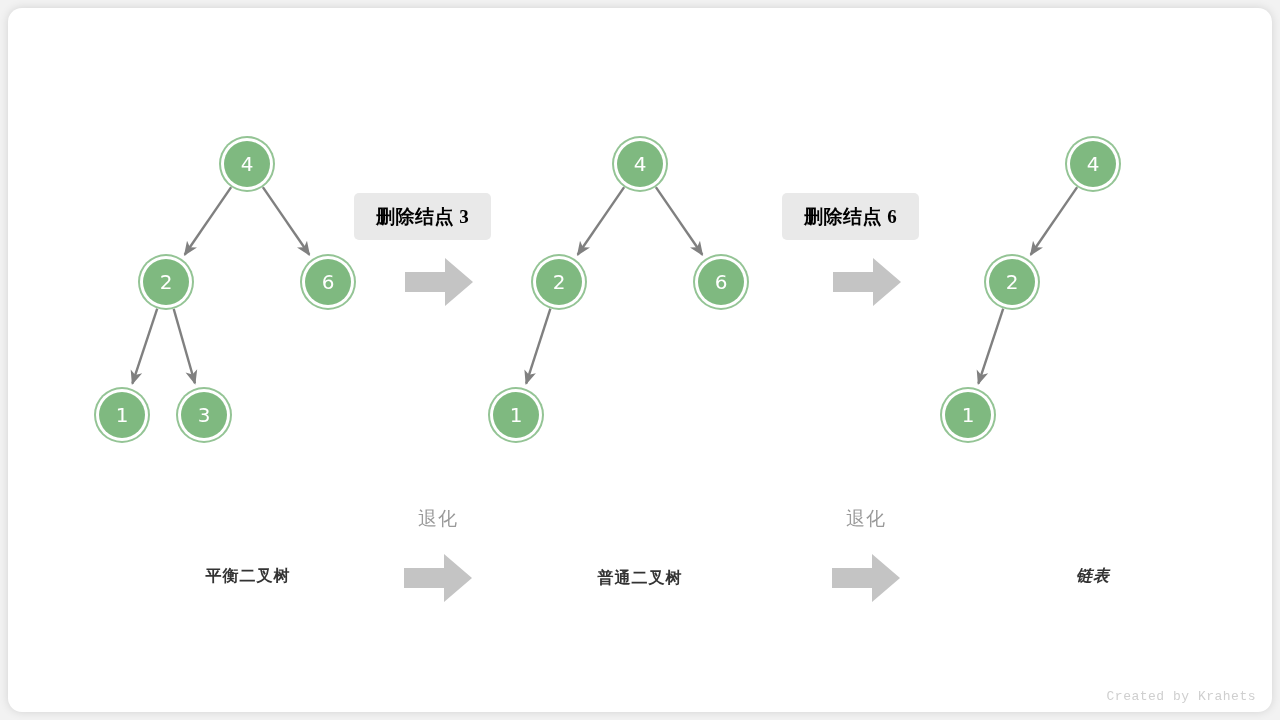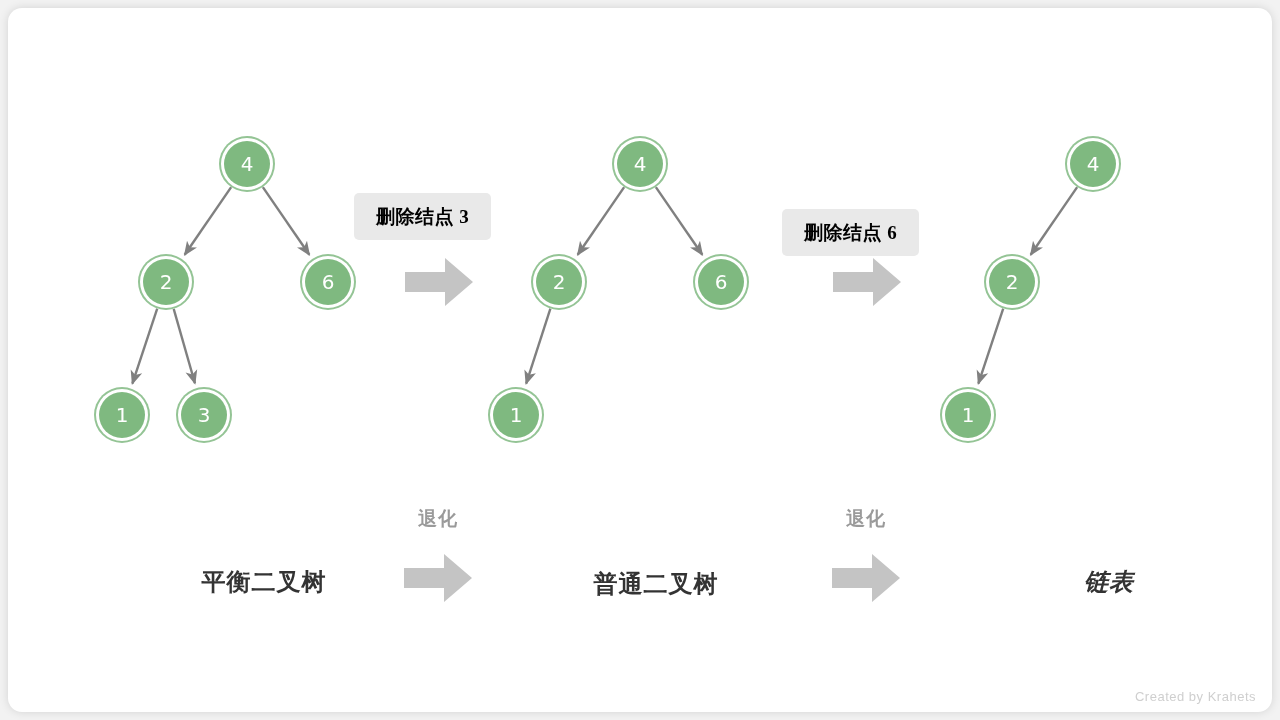--- a/index.html
+++ b/index.html
@@ -92,45 +92,44 @@
     position: absolute;
     width: 68px;
     height: 52px;
   }
   .block-arrow svg { display: block; width: 100%; height: 100%; }
 
   
   .caption {
     position: absolute;
     color: #333333;
-    font-size: 24px;
+    font-size: 16px;
     font-weight: bold;
     white-space: nowrap;
     transform: translateX(-50%);
     letter-spacing: 1px;
-    margin-left: 16px;
   }
 
   .degrade-label {
     position: absolute;
     color: #9a9a9a;
     font-size: 19px;
-    font-weight: bold;
+    font-weight: normal;
     white-space: nowrap;
     transform: translateX(-50%);
     letter-spacing: 1px;
   }
 
   .credit {
     position: absolute;
     right: 24px;
     bottom: 16px;
     color: #cfcfcf;
     font-size: 13px;
-    font-family: Liberation Sans, sans-serif;
+    font-family: Liberation Mono, monospace;
     letter-spacing: 0.5px;
     white-space: nowrap;
   }
 </style>
 </head>
 <body>
 
 <div id="stage">
   <div id="card"></div>
   <div id="canvas">
@@ -197,21 +196,21 @@
           <svg viewBox="0 0 68 52">
             <path d="M 0 16 L 40 16 L 40 2 L 68 26 L 40 50 L 40 36 L 0 36 Z" fill="#c4c4c4"></path>
           </svg>
         </div>
         <div class="degrade-label" style="left: 438px; top: 506px;">退化</div>
         <div class="block-arrow" style="left: 404px; top: 552px;">
           <svg viewBox="0 0 68 52">
             <path d="M 0 16 L 40 16 L 40 2 L 68 26 L 40 50 L 40 36 L 0 36 Z" fill="#c4c4c4"></path>
           </svg>
         </div>
-        <div class="pill" style="left: 782px; top: 193px; margin-top: 16px;">删除结点  6</div>
+        <div class="pill" style="left: 782px; top: 193px;">删除结点  6</div>
         <div class="block-arrow" style="left: 833px; top: 256px;">
           <svg viewBox="0 0 68 52">
             <path d="M 0 16 L 40 16 L 40 2 L 68 26 L 40 50 L 40 36 L 0 36 Z" fill="#c4c4c4"></path>
           </svg>
         </div>
         <div class="degrade-label" style="left: 866px; top: 506px;">退化</div>
         <div class="block-arrow" style="left: 832px; top: 552px;">
           <svg viewBox="0 0 68 52">
             <path d="M 0 16 L 40 16 L 40 2 L 68 26 L 40 50 L 40 36 L 0 36 Z" fill="#c4c4c4"></path>
           </svg>

